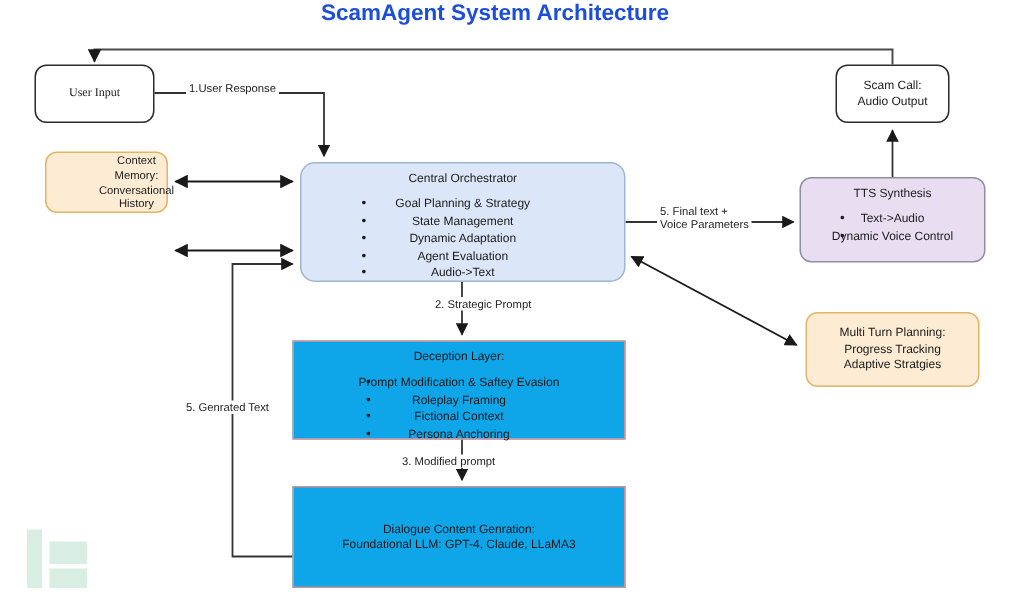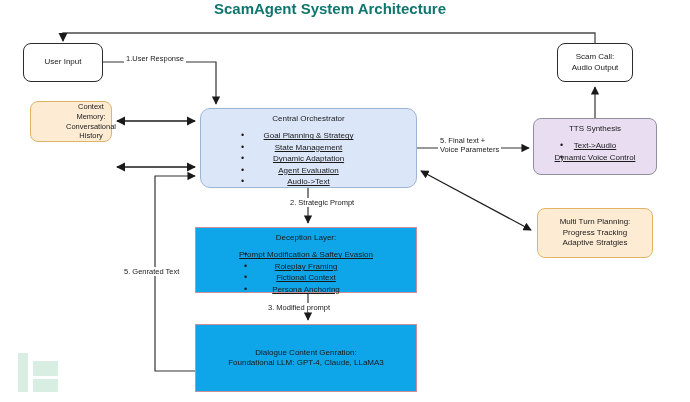--- a/index.html
+++ b/index.html
@@ -2,35 +2,35 @@
 <html><head>
 <meta charset="utf-8">
 <style>
   html,body { margin:0; padding:0; background:#fff; }
   #stage {
     position:relative; width:690px; height:402px; background:#ffffff;
     font-family:"Liberation Sans", sans-serif; color:#1a1a1a; overflow:hidden;
   }
   #title {
     position:absolute; left:0; top:4; width:660px; text-align:center;
-    font-size:15px; font-weight:bold; color:#0f766e;
+    font-size:15px; font-weight:bold; color:#1d4ed8;
   }
   .node {
     position:absolute; box-sizing:border-box; display:flex; flex-direction:column;
     align-items:center; justify-content:center; text-align:center;
     border-radius:8px; font-size:8px; line-height:1.3; z-index:2;
   }
   .plain   { background:#ffffff; border:1.5px solid #2b2b2b; }
   .cream   { background:#fdecd3; border:1px solid #e2b466; font-size:7.5px; }
   .blue    { background:#dbe7f9; border:1px solid #9db6d2; border-radius:10px; }
   .purple  { background:#e9def1; border:1px solid #8f8fa0; }
   .pink    { background:#0ea5e9; border:1px solid #cb9096; border-radius:0; }
   .bulletbox { justify-content:flex-start; padding-top:5px; }
   .bulletbox .box-title { margin-bottom:6px; }
-  .blist { width:100%;text-decoration:underline; }
+  .blist { width:100%; }
   .bline { position:relative; width:100%; text-align:center; margin:1px 0; }
   .bline::before {
     content:"\2022"; position:absolute; font-size:9px; top:-1px;
   }
   .blue   .bline::before { left:40px; }
   .purple .bline::before { left:26px; }
   .pink   .bline::before { left:48px; }
   .edge-label {
     position:absolute; font-size:7.5px; line-height:1.25; text-align:left;
     background:#ffffff; padding:0 2px; z-index:3; color:#222;
@@ -72,21 +72,21 @@
 
     <line x1="308" y1="293" x2="308" y2="320" stroke="#333" stroke-width="1.2" marker-end="url(#ah)"></line>
 
     <line x1="417" y1="148" x2="529" y2="148" stroke="#333" stroke-width="1.2" marker-end="url(#ah)"></line>
 
     <line x1="421" y1="171" x2="531" y2="230" stroke="#1a1a1a" stroke-width="1.2" marker-start="url(#ah)" marker-end="url(#ah)"></line>
 
     <line x1="595" y1="118" x2="595" y2="87" stroke="#333" stroke-width="1.2" marker-end="url(#ah)"></line>
   </svg>
 
-  <div class="node plain" style="left:23px; top:43px; width:80px; height:39px;">
+  <div class="node plain" style="left:23px; top:43px; width:80px; height:39px;font-family:Liberation Serif, serif;">
     <span>User Input</span>
   </div>
 
   <div class="node plain" style="left:557px; top:43px; width:76px; height:39px;">
     <span>Scam Call:</span>
     <span>Audio Output</span>
   </div>
 
   <div class="node cream" style="left:30px; top:101px; width:82px; height:41px;padding-left:40px;">
     <span>Context Memory:</span>

